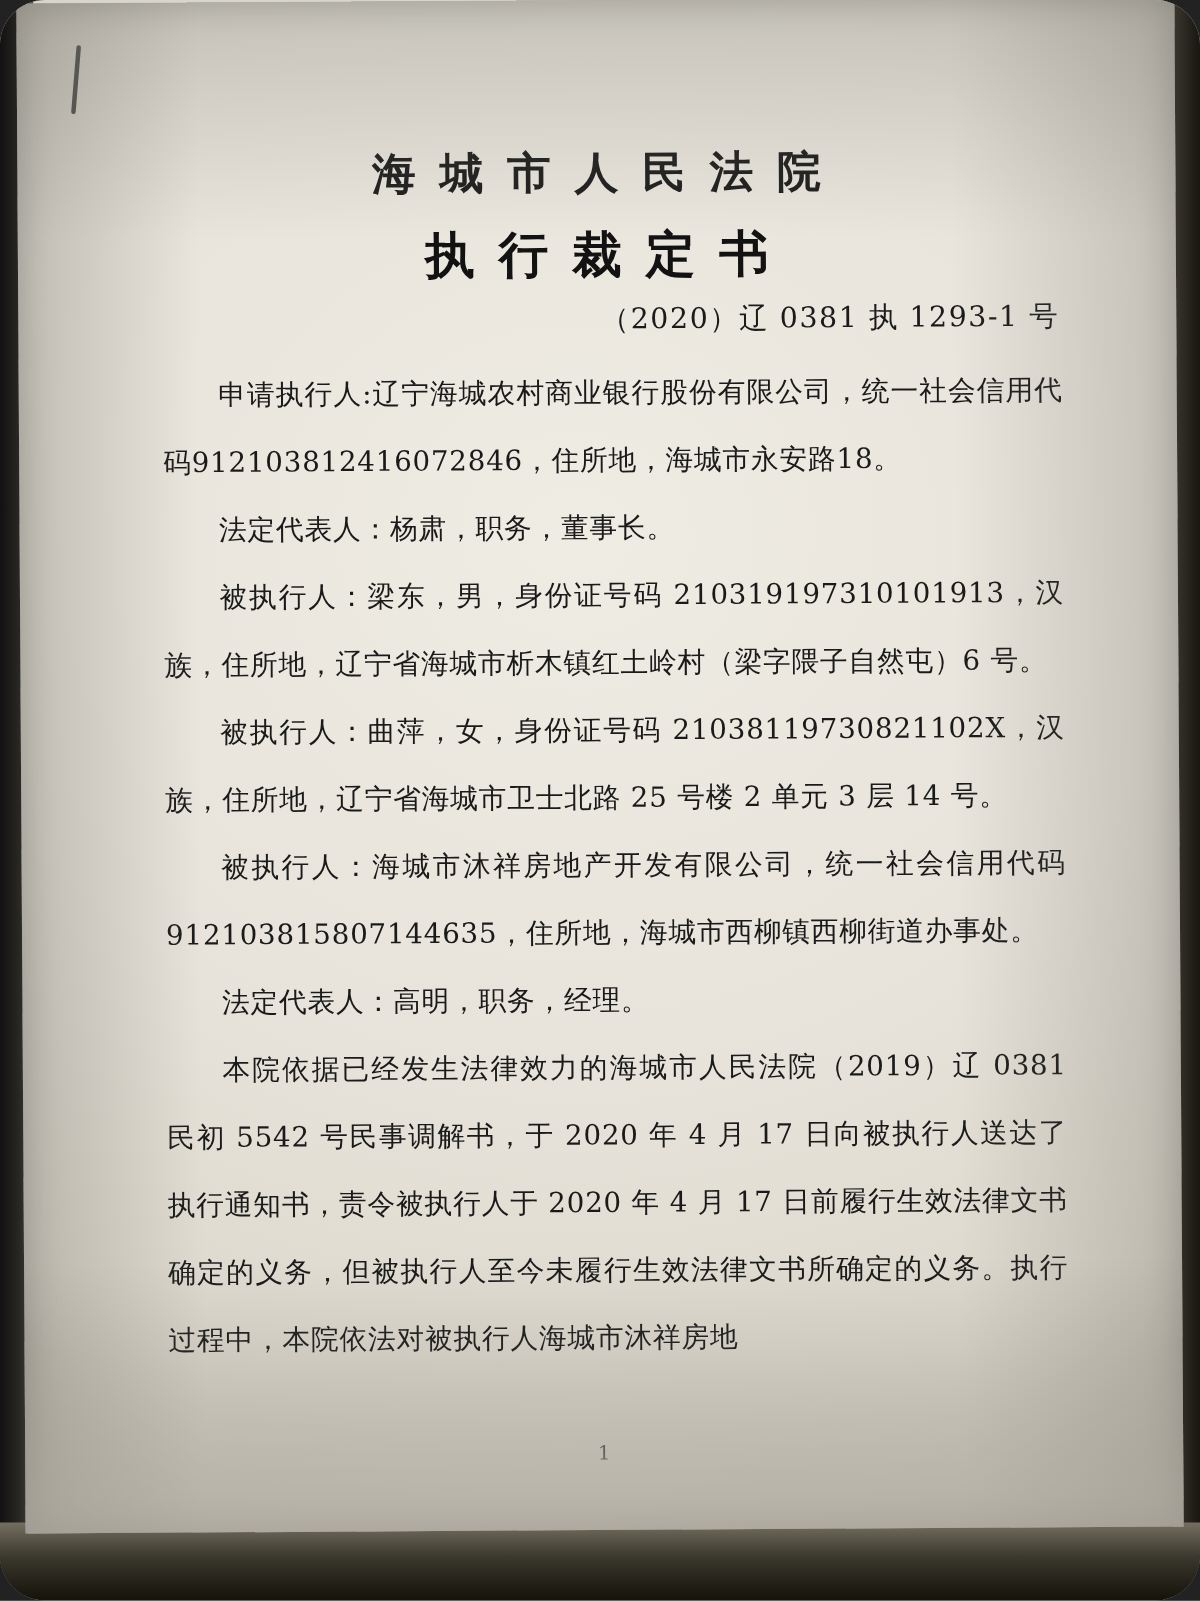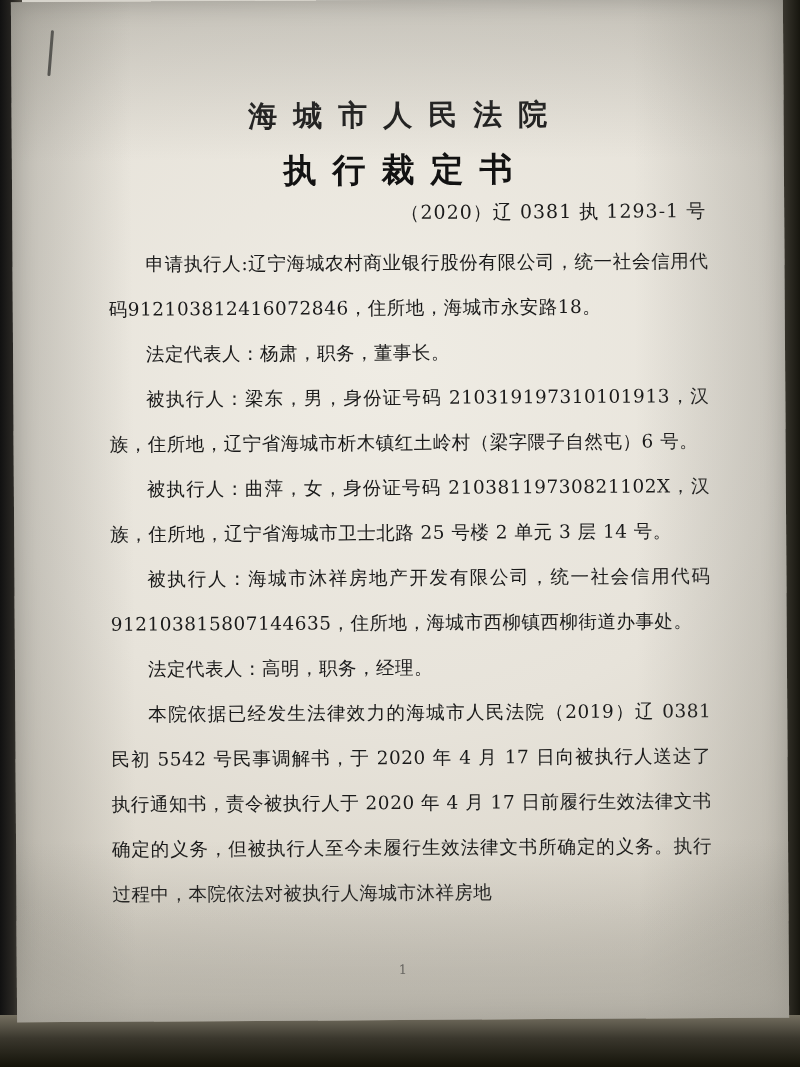--- a/index.html
+++ b/index.html
@@ -7,20 +7,21 @@
     padding: 0;
     background: #222;
   }
   #page {
     position: relative;
     width: 800px;
     height: 1067px;
     overflow: hidden;
     background: #d8d5cd;
     font-family: "DejaVu Serif", "Liberation Serif", serif;
+    border-radius: 30px;
   }
   
   #paper {
     position: absolute;
     left: 14px;
     top: 0px;
     width: 772px;
     height: 1020px;
     background:
       radial-gradient(ellipse 120% 80% at 48% 35%, #efece4 0%, #e7e3da 45%, #ddd8cd 72%, #cfcabd 100%);

